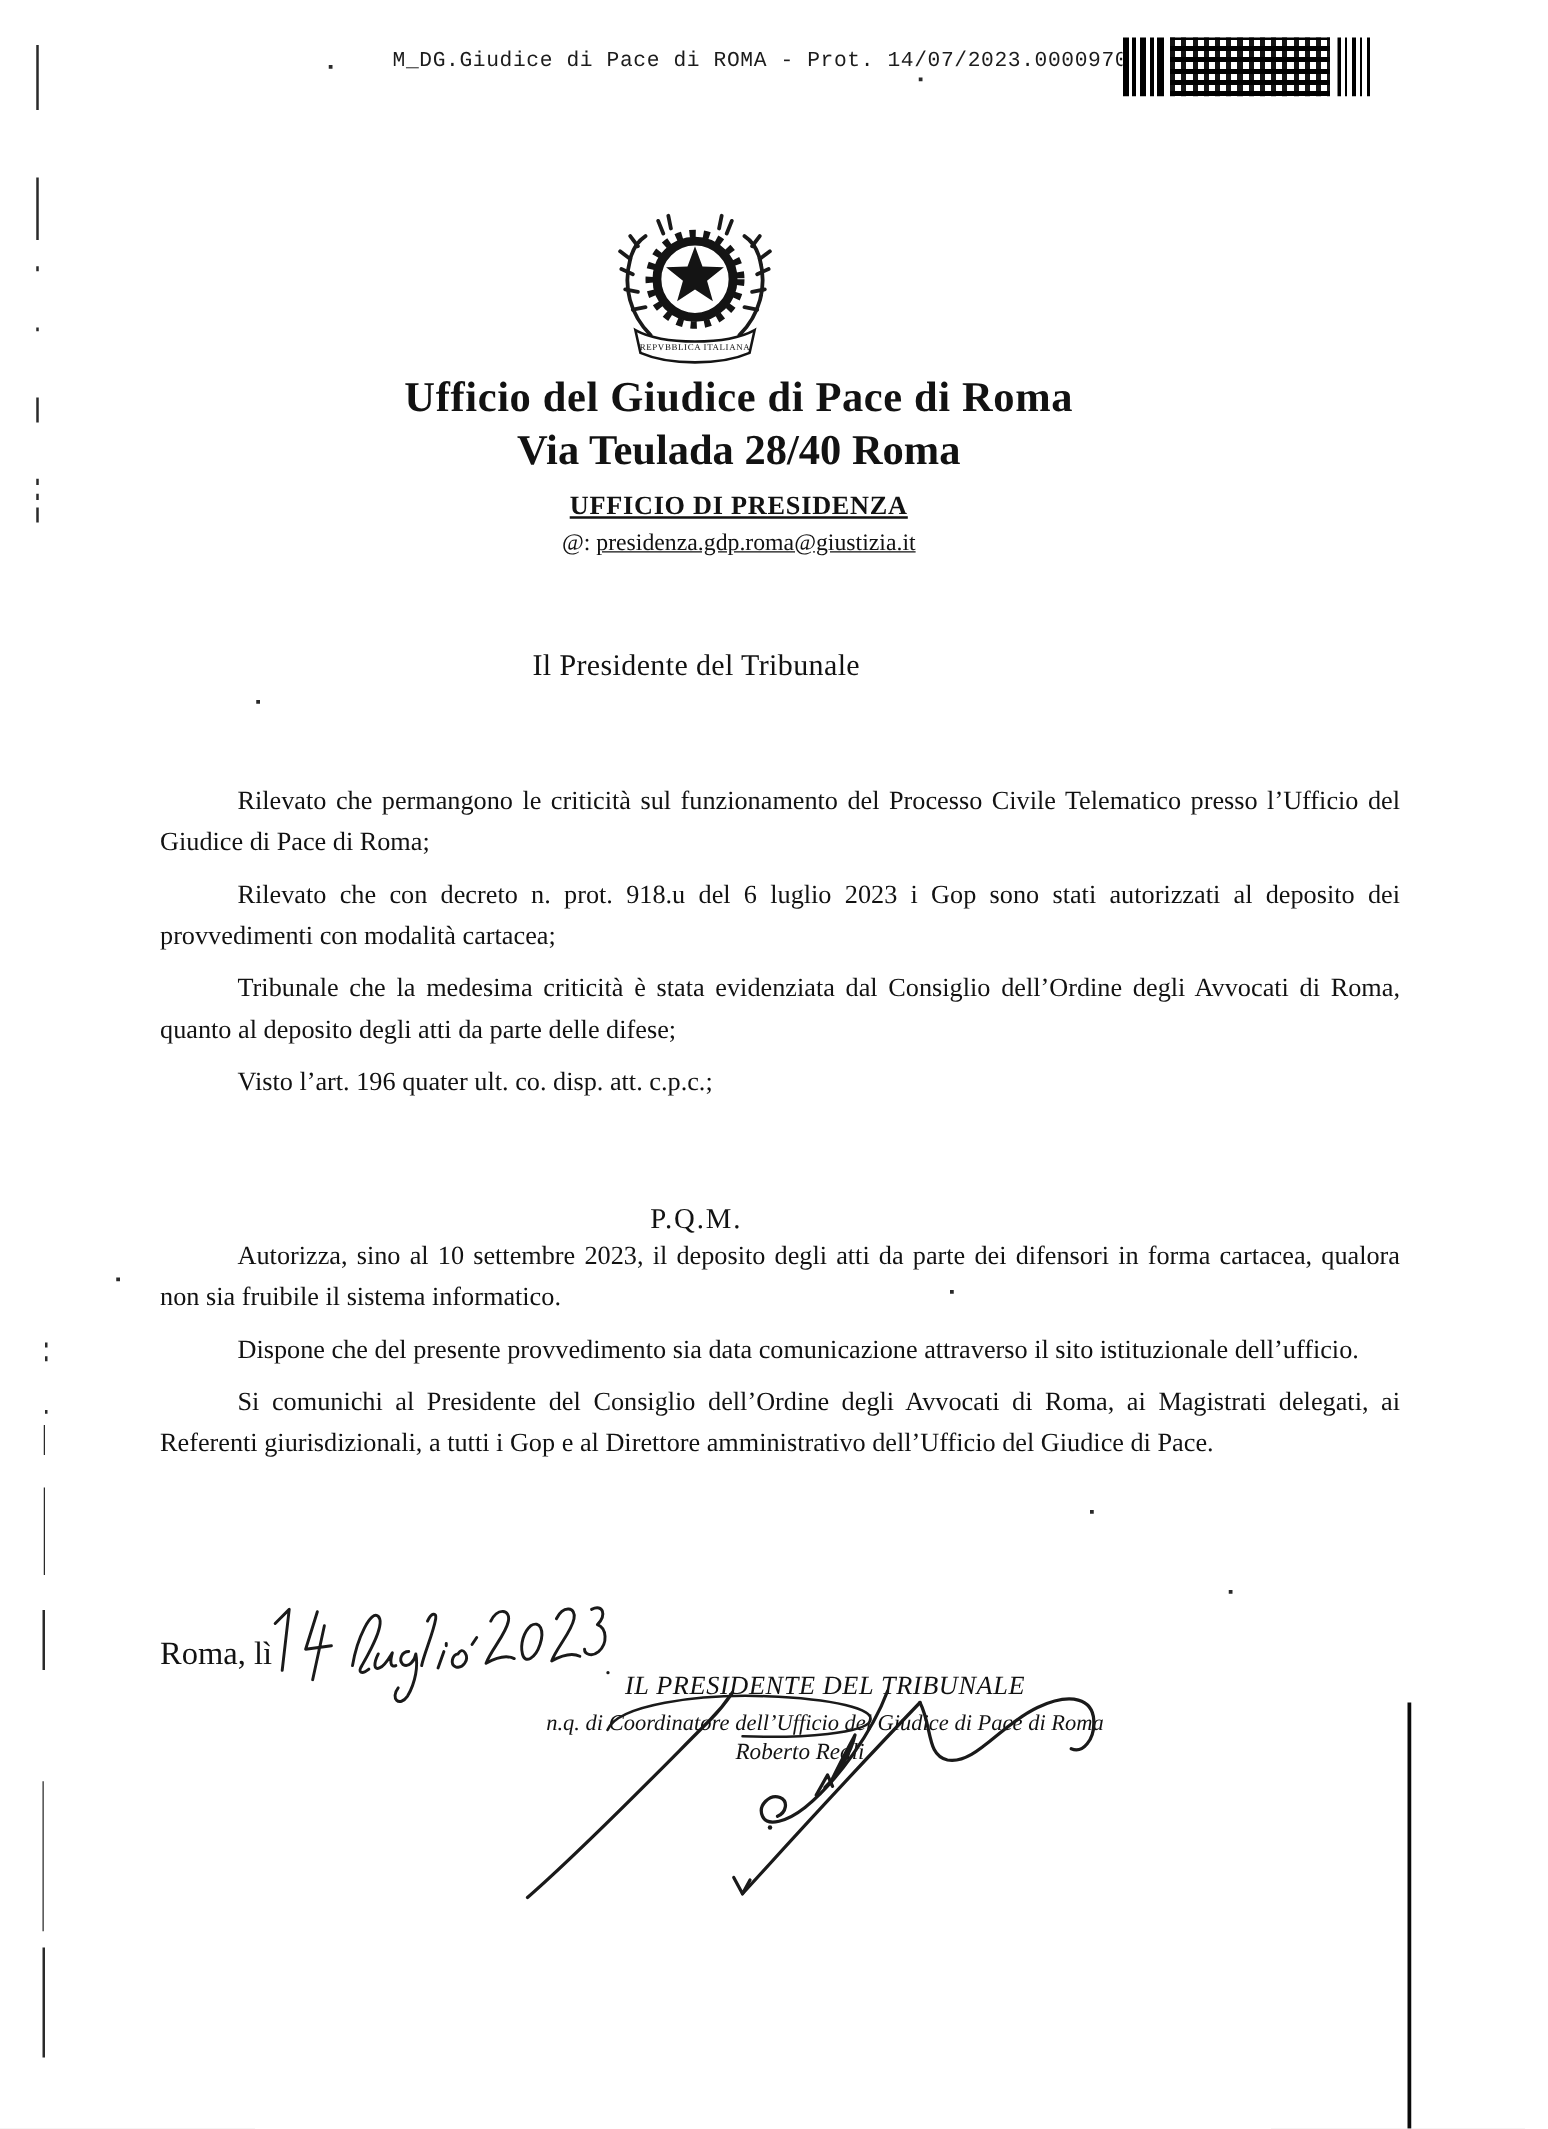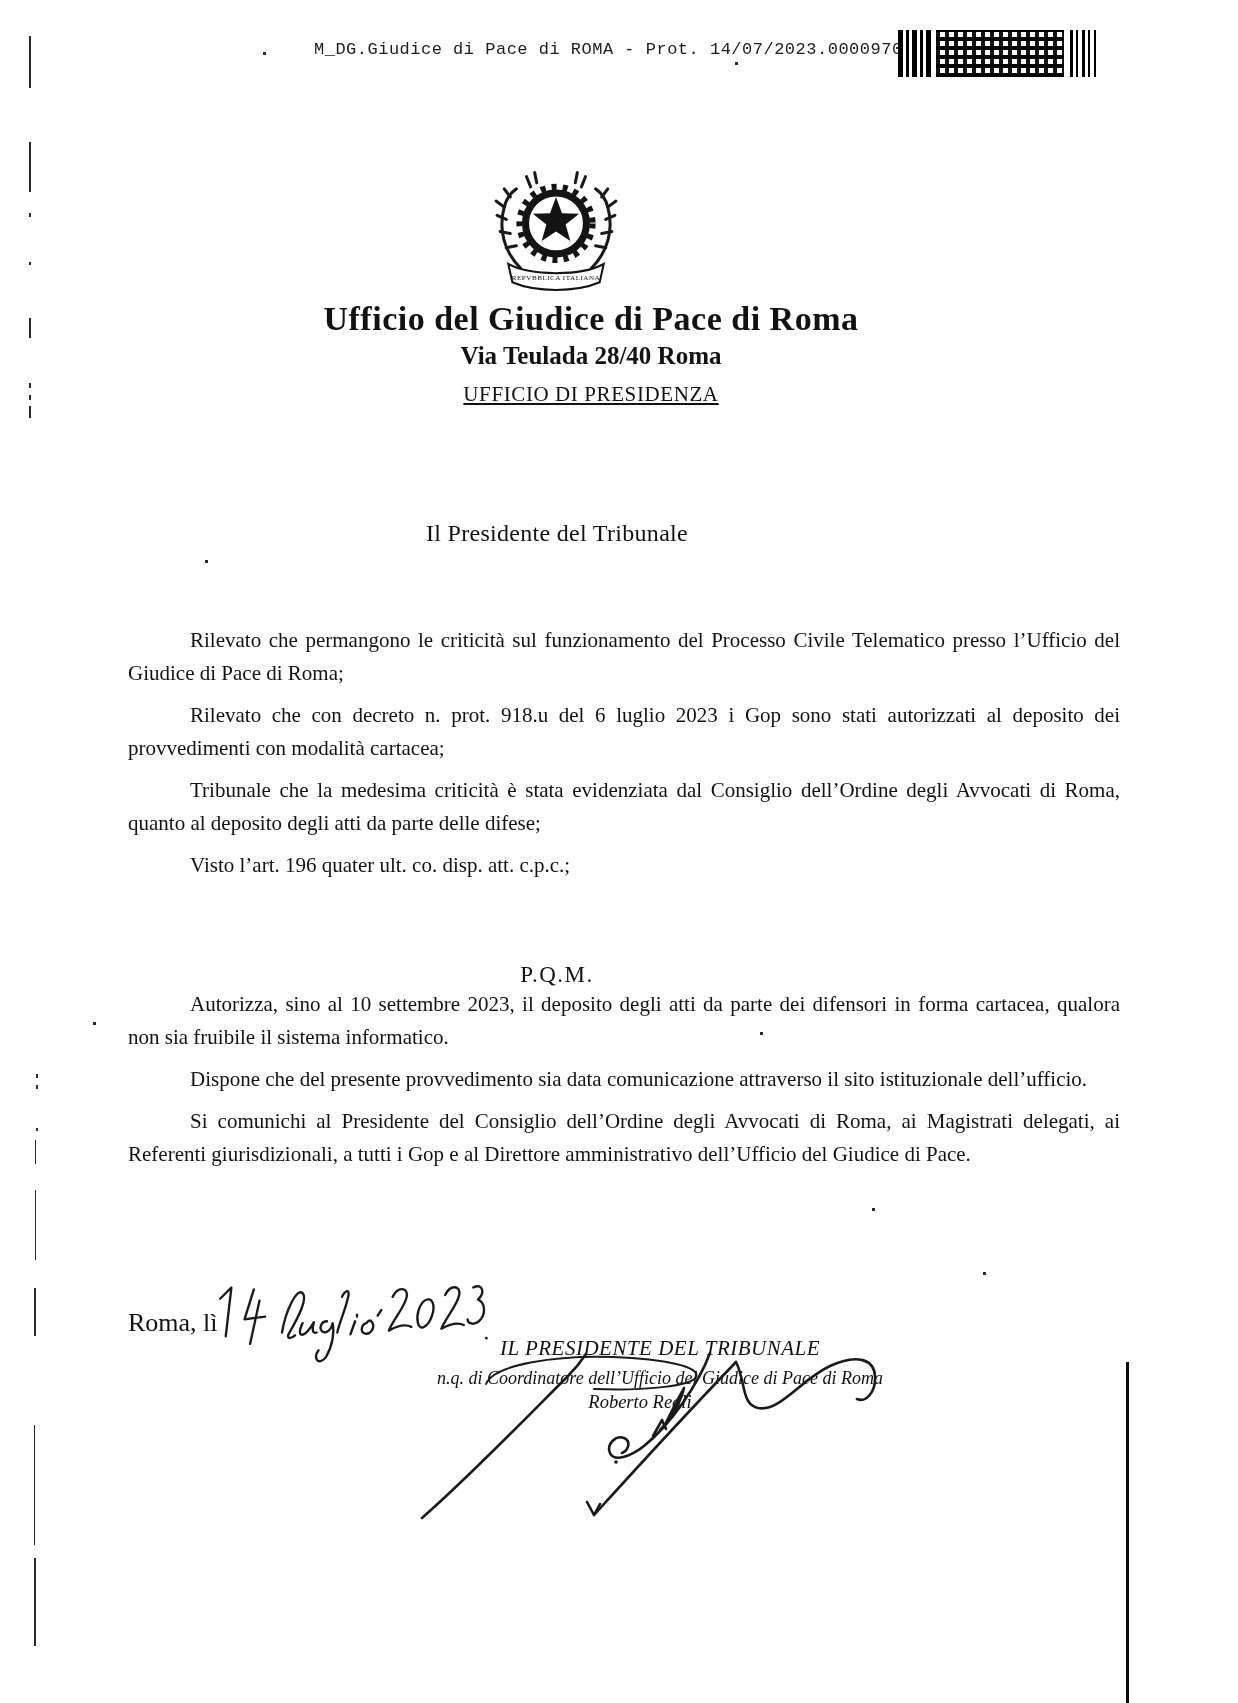--- a/index.html
+++ b/index.html
@@ -22,22 +22,22 @@
     background-image:
       repeating-linear-gradient(90deg,rgba(0,0,0,.92) 0 4px,rgba(255,255,255,0) 4px 9px),
       repeating-linear-gradient(0deg,#000 0 4px,#fff 4px 9px);}
   .bc-bars-r{width:26px;height:100%;margin-left:6px;
     background:repeating-linear-gradient(90deg,#000 0 3px,#fff 3px 6px,#000 6px 8px,#fff 8px 12px);}
   
   .emblem{position:absolute;top:166px;left:490px;width:132px;height:128px;}
   
   .letterhead{position:absolute;top:300px;left:0;width:1134px;text-align:center;margin-left:24px;}
   .lh-office{font-size:34px;font-weight:bold;letter-spacing:.5px;margin:0;}
-  .lh-address{font-size:25px;font-weight:bold;margin:4px 0 0 0;}
-  .lh-dept{font-size:21px;font-weight:normal;text-decoration:underline;letter-spacing:.6px;margin:12px 0 0 0;}
+  .lh-address{font-size:34px;font-weight:bold;margin:4px 0 0 0;}
+  .lh-dept{font-size:21px;font-weight:bold;text-decoration:underline;letter-spacing:.6px;margin:12px 0 0 0;}
   .lh-email{font-size:19px;margin:7px 0 0 0;}
   .lh-email .addr{text-decoration:underline;}
   
   .doc-heading{position:absolute;top:520px;left:0;width:1114px;text-align:center;
     font-size:24px;letter-spacing:.3px;}
   
   .body-block{position:absolute;left:128px;width:992px;}
   .recitals{top:624px;}
   .dispositions{top:988px;}
   .body-block p{margin:0 0 9px 0;font-size:21px;line-height:33px;
@@ -88,20 +88,21 @@
     <g>
       <path d="M18,96 C40,108 90,108 112,96 L108,114 C85,124 45,124 22,114 Z" fill="#ffffff" stroke="#141414" stroke-width="2"></path>
       <text x="65" y="112" text-anchor="middle" font-size="7" letter-spacing="0.5" fill="#141414" font-family="Liberation Serif, DejaVu Serif, serif">REPVBBLICA ITALIANA</text>
     </g>
   </svg>
 
   <div class="letterhead">
     <p class="lh-office">Ufficio del Giudice di Pace di Roma</p>
     <p class="lh-address">Via Teulada 28/40 Roma</p>
     <p class="lh-dept">UFFICIO DI PRESIDENZA</p>
+    <p class="lh-email"><span>@: </span><span class="addr">presidenza.gdp.roma@giustizia.it</span></p>
   </div>
 
   <div class="doc-heading">Il Presidente del Tribunale</div>
 
   <div class="body-block recitals">
     <p><span class="lead">Rilevato</span><span> che permangono le criticità sul funzionamento del Processo Civile Telematico presso l’Ufficio del Giudice di Pace di Roma;</span></p>
     <p><span class="lead">Rilevato</span><span> che con decreto n. prot. 918.u del 6 luglio 2023 i Gop sono stati autorizzati al deposito dei provvedimenti con modalità cartacea;</span></p>
     <p><span class="lead">Tribunale</span><span> che la medesima criticità è stata evidenziata dal Consiglio dell’Ordine degli Avvocati di Roma, quanto al deposito degli atti da parte delle difese;</span></p>
     <p><span class="lead">Visto</span><span> l’art. 196 quater ult. co. disp. att. c.p.c.;</span></p>
   </div>

